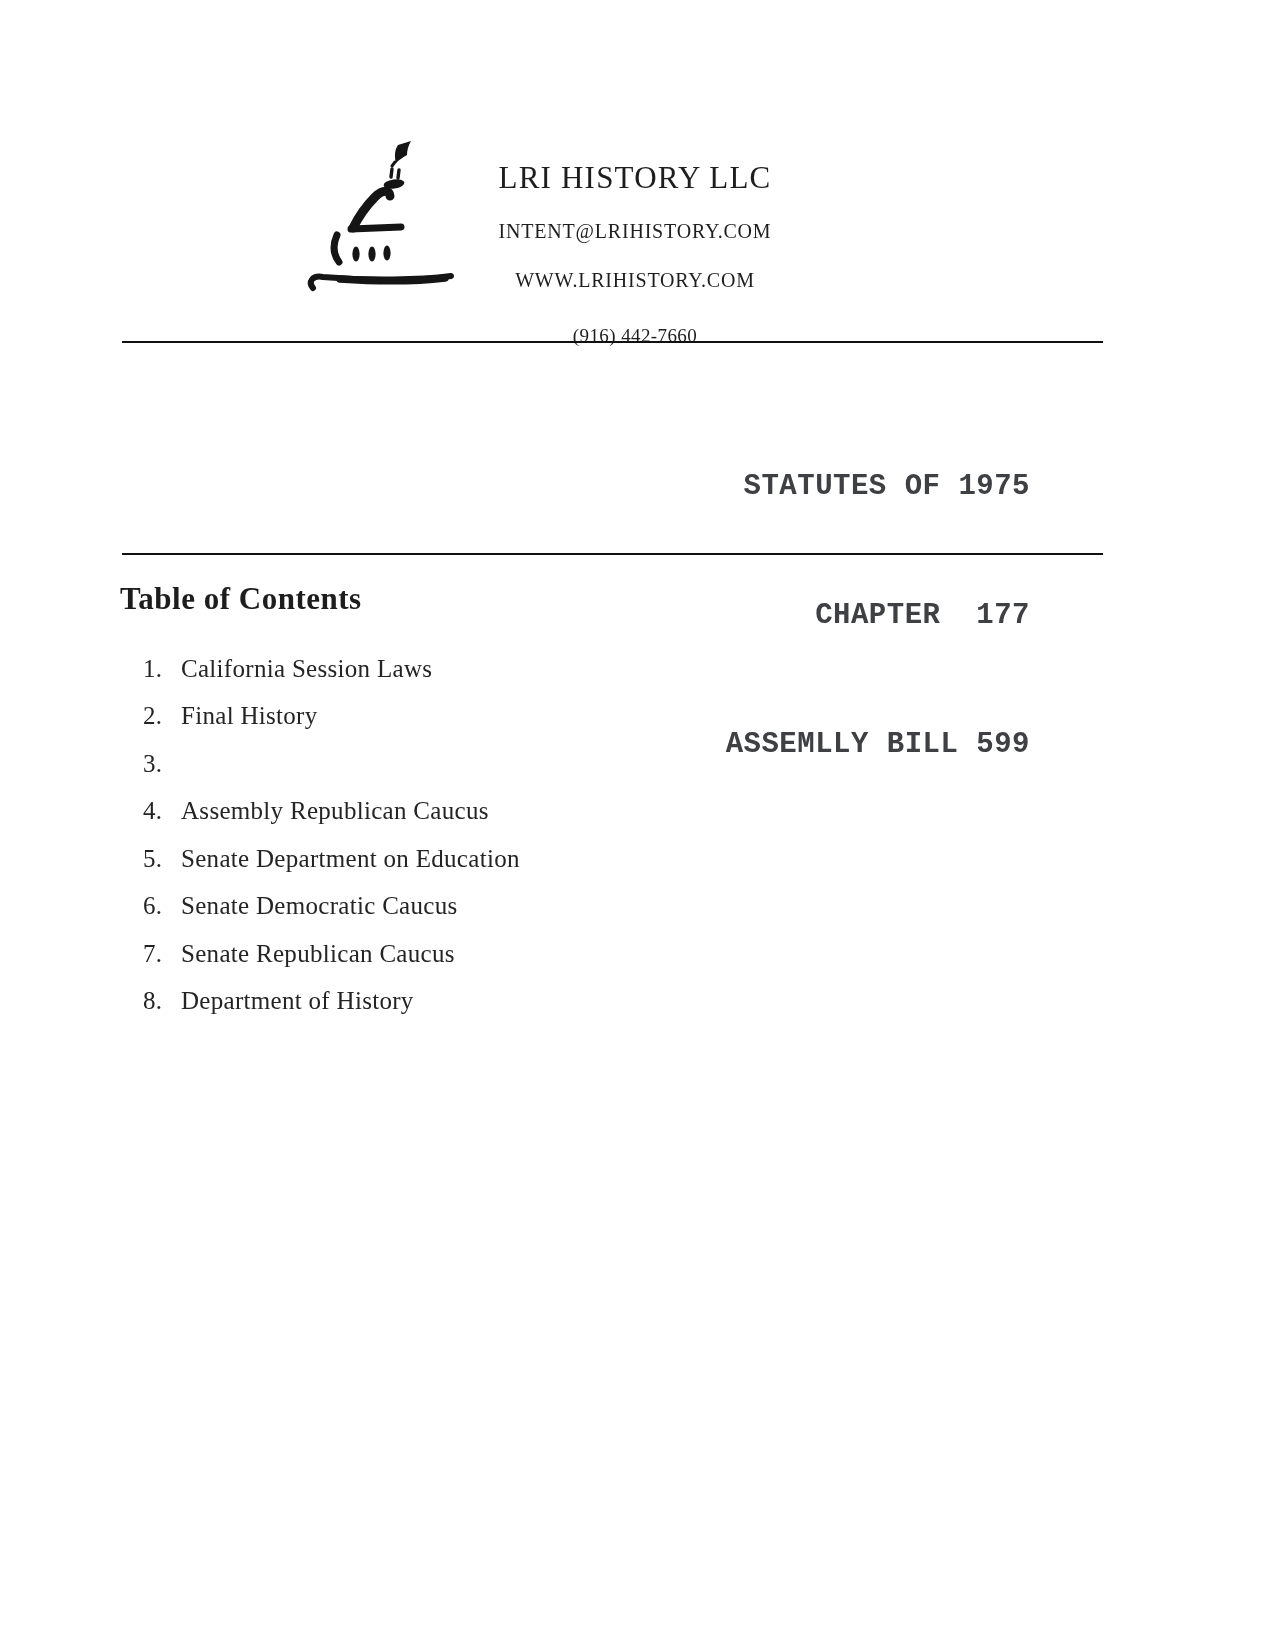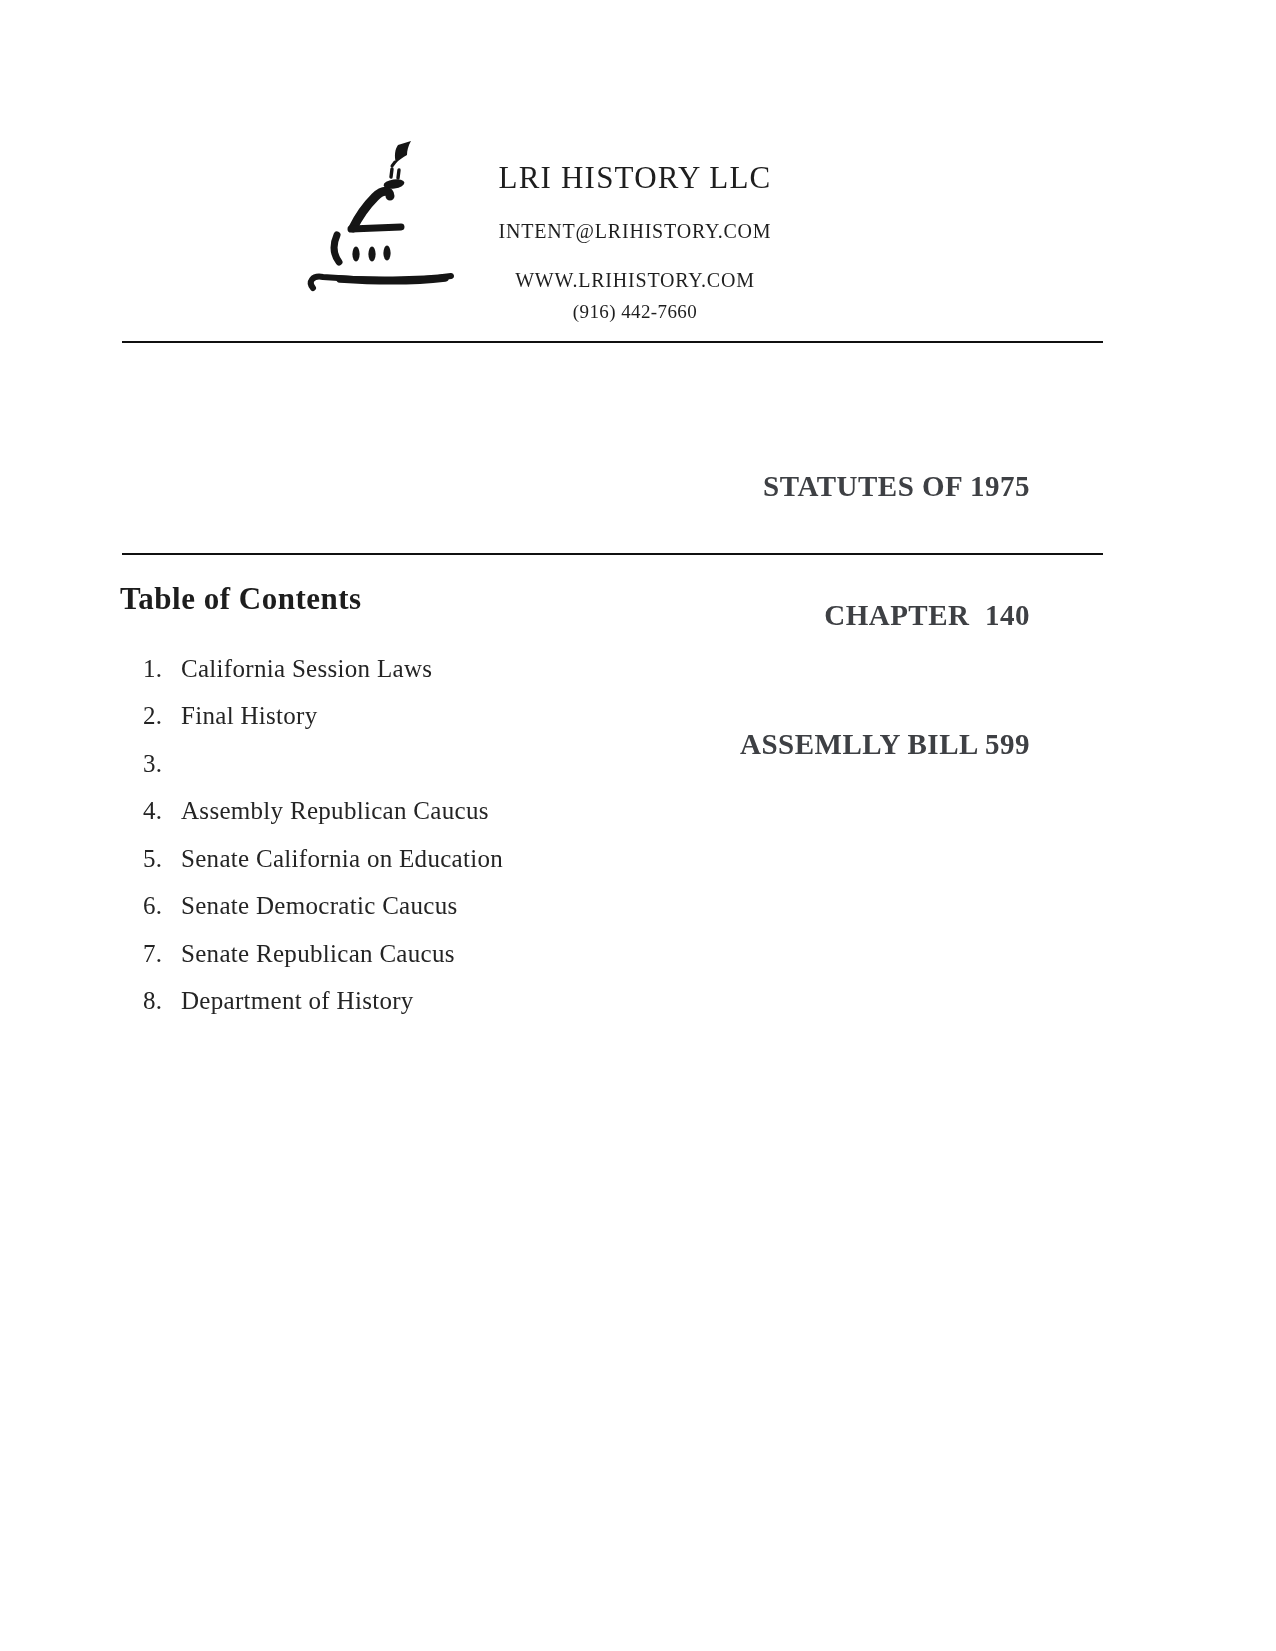--- a/index.html
+++ b/index.html
@@ -16,37 +16,38 @@
   .logo {
     position: absolute; left: 295px; top: 128px;
     width: 160px; height: 170px;
   }
   .header-text {
     position: absolute; left: 395px; top: 158px; width: 480px;
     text-align: center; color: #1e1e1e;
   }
   .company-name  { font-size: 31px; line-height: 40px; letter-spacing: 1.2px; }
   .contact-line  { font-size: 20px; line-height: 31px; letter-spacing: 0.8px; margin-top: 18px; }
-  .phone-line    { font-size: 19px; line-height: 31px; letter-spacing: 0.4px; }
+  .phone-line    { font-size: 19px; line-height: 31px; letter-spacing: 0.4px; margin-top: 24px; }
 
   
   .rule {
     position: absolute; left: 122px; width: 981px; height: 2px;
     background: #101010;
   }
   .rule-top    { top: 341px; }
   .rule-bottom { top: 553px; }
 
   
   .caption {
     position: absolute; top: 379px; right: 246px;
     text-align: right;
     font-weight: bold; font-size: 29px; line-height: 43px;
     color: #3e4044; letter-spacing: 0.5px;
     white-space: pre;
+    font-family: Liberation Mono, monospace;
   }
 
   
   .toc-heading {
     position: absolute; left: 120px; top: 581px;
     font-size: 31px; font-weight: bold; color: #1d1d1d;
     letter-spacing: 0.5px;
     text-align: center;
   }
   .toc-list {
@@ -89,21 +90,21 @@
     <div class="company-name">LRI HISTORY LLC</div>
     <div class="contact-line">INTENT@LRIHISTORY.COM</div>
     <div class="contact-line">WWW.LRIHISTORY.COM</div>
     <div class="phone-line">(916) 442-7660</div>
   </div>
 
   <div class="rule rule-top"></div>
 
   <div class="caption">
     <div>STATUTES OF 1975</div>
-    <div>CHAPTER  140</div>
+    <div>CHAPTER  177</div>
     <div>ASSEMLLY BILL 599</div>
   </div>
 
   <div class="rule rule-bottom"></div>
 
   <div class="toc-heading">Table of Contents</div>
 
   <div class="toc-list" id="toc-list">
       <div class="toc-row">
         <span class="toc-num">1.</span>
@@ -115,21 +116,21 @@
       </div>
       <div class="toc-row">
         <span class="toc-num">3.</span>
       </div>
       <div class="toc-row">
         <span class="toc-num">4.</span>
         <span>Assembly Republican Caucus</span>
       </div>
       <div class="toc-row">
         <span class="toc-num">5.</span>
-        <span>Senate California on Education</span>
+        <span>Senate Department on Education</span>
       </div>
       <div class="toc-row">
         <span class="toc-num">6.</span>
         <span>Senate Democratic Caucus</span>
       </div>
       <div class="toc-row">
         <span class="toc-num">7.</span>
         <span>Senate Republican Caucus</span>
       </div>
       <div class="toc-row">

